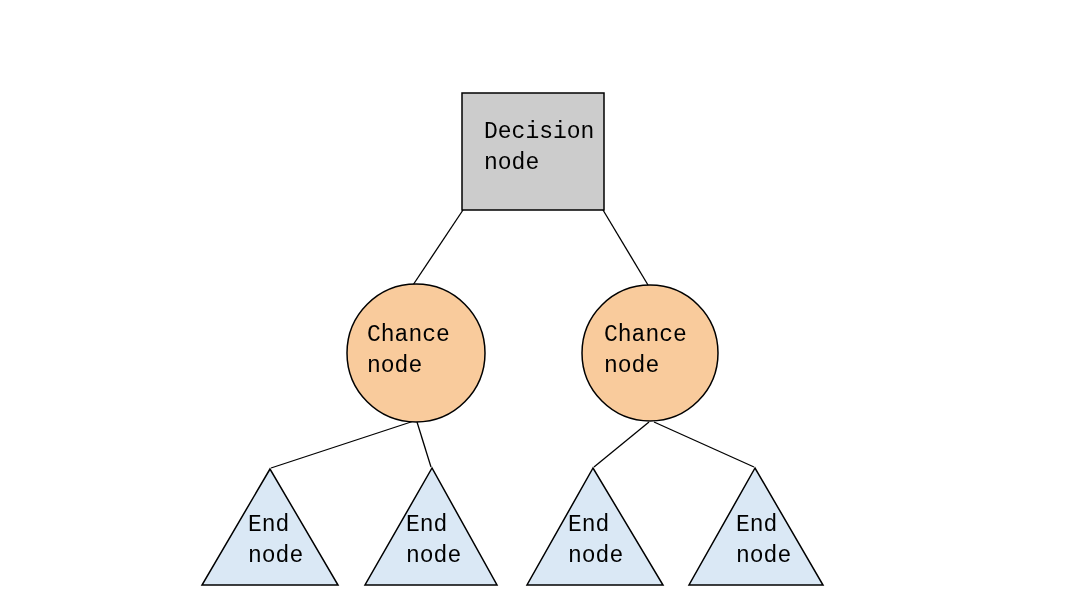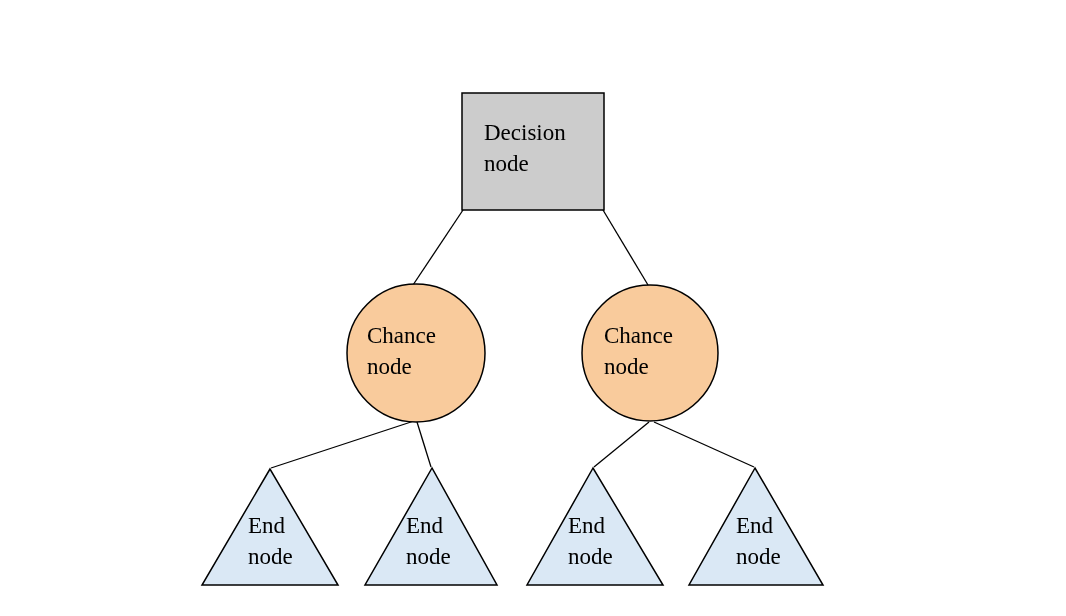--- a/index.html
+++ b/index.html
@@ -6,21 +6,21 @@
     margin: 0;
     padding: 0;
     background: #ffffff;
   }
   .canvas {
     position: relative;
     width: 1066px;
     height: 616px;
     background: #ffffff;
     overflow: hidden;
-    font-family: Liberation Serif, serif;
+    font-family: Liberation Mono, monospace;
   }
   .diagram-svg {
     position: absolute;
     left: 0;
     top: 0;
     width: 1066px;
     height: 616px;
   }
   .shape {
     stroke: #000000;

